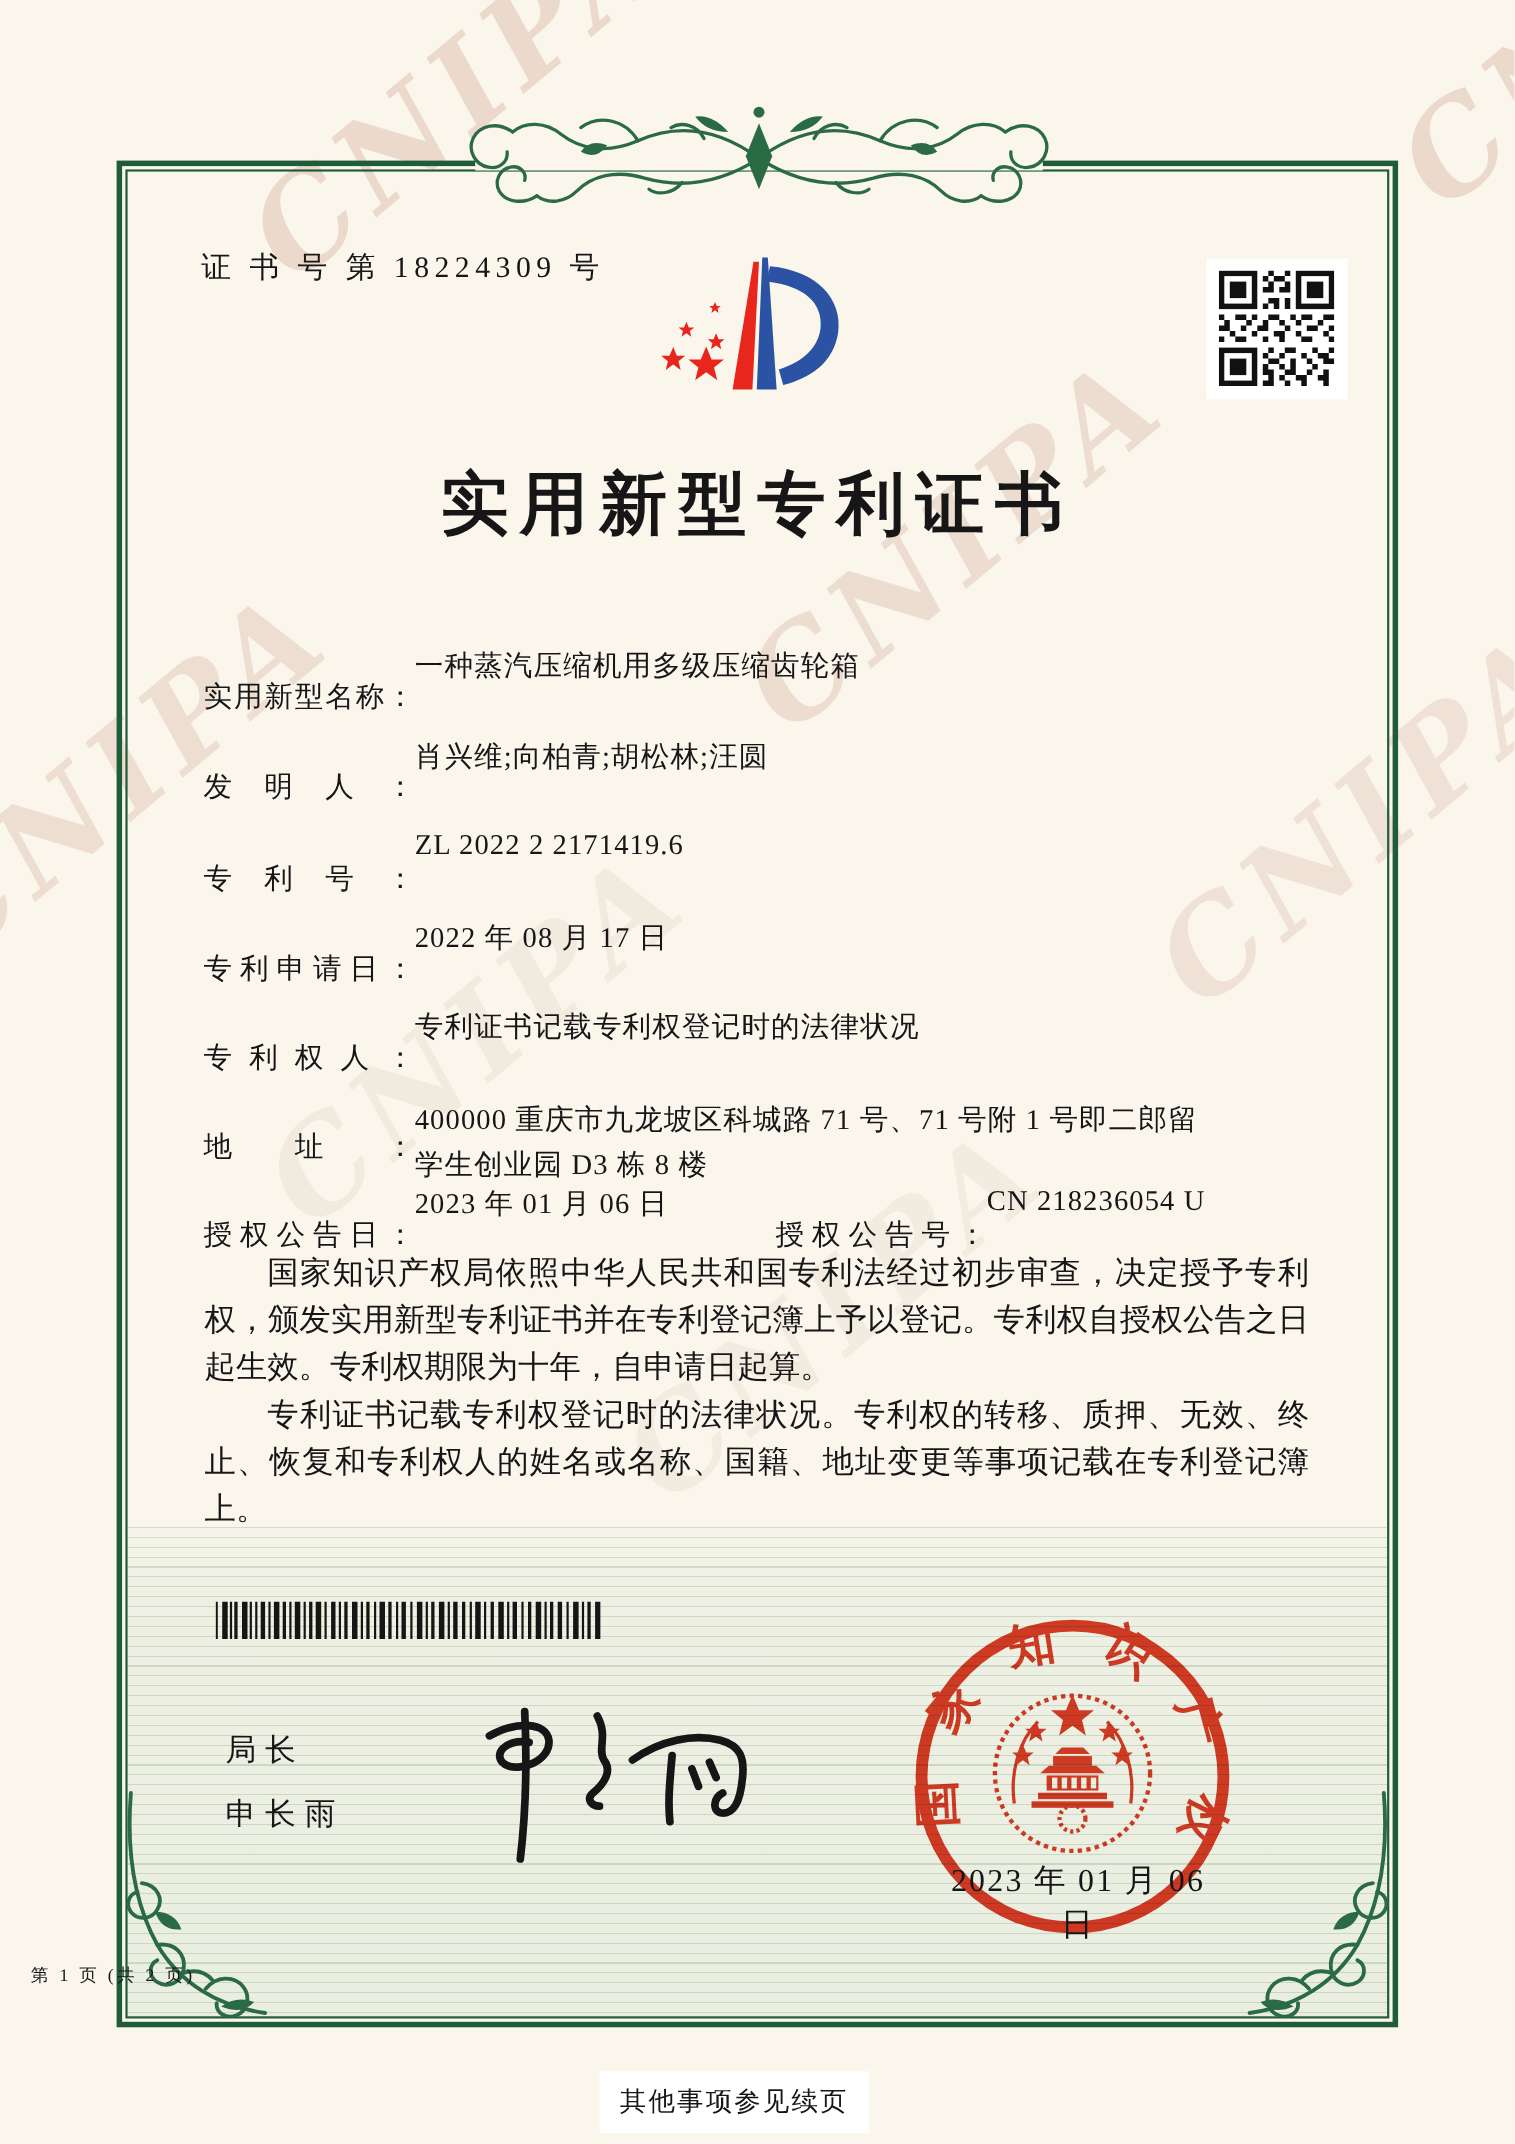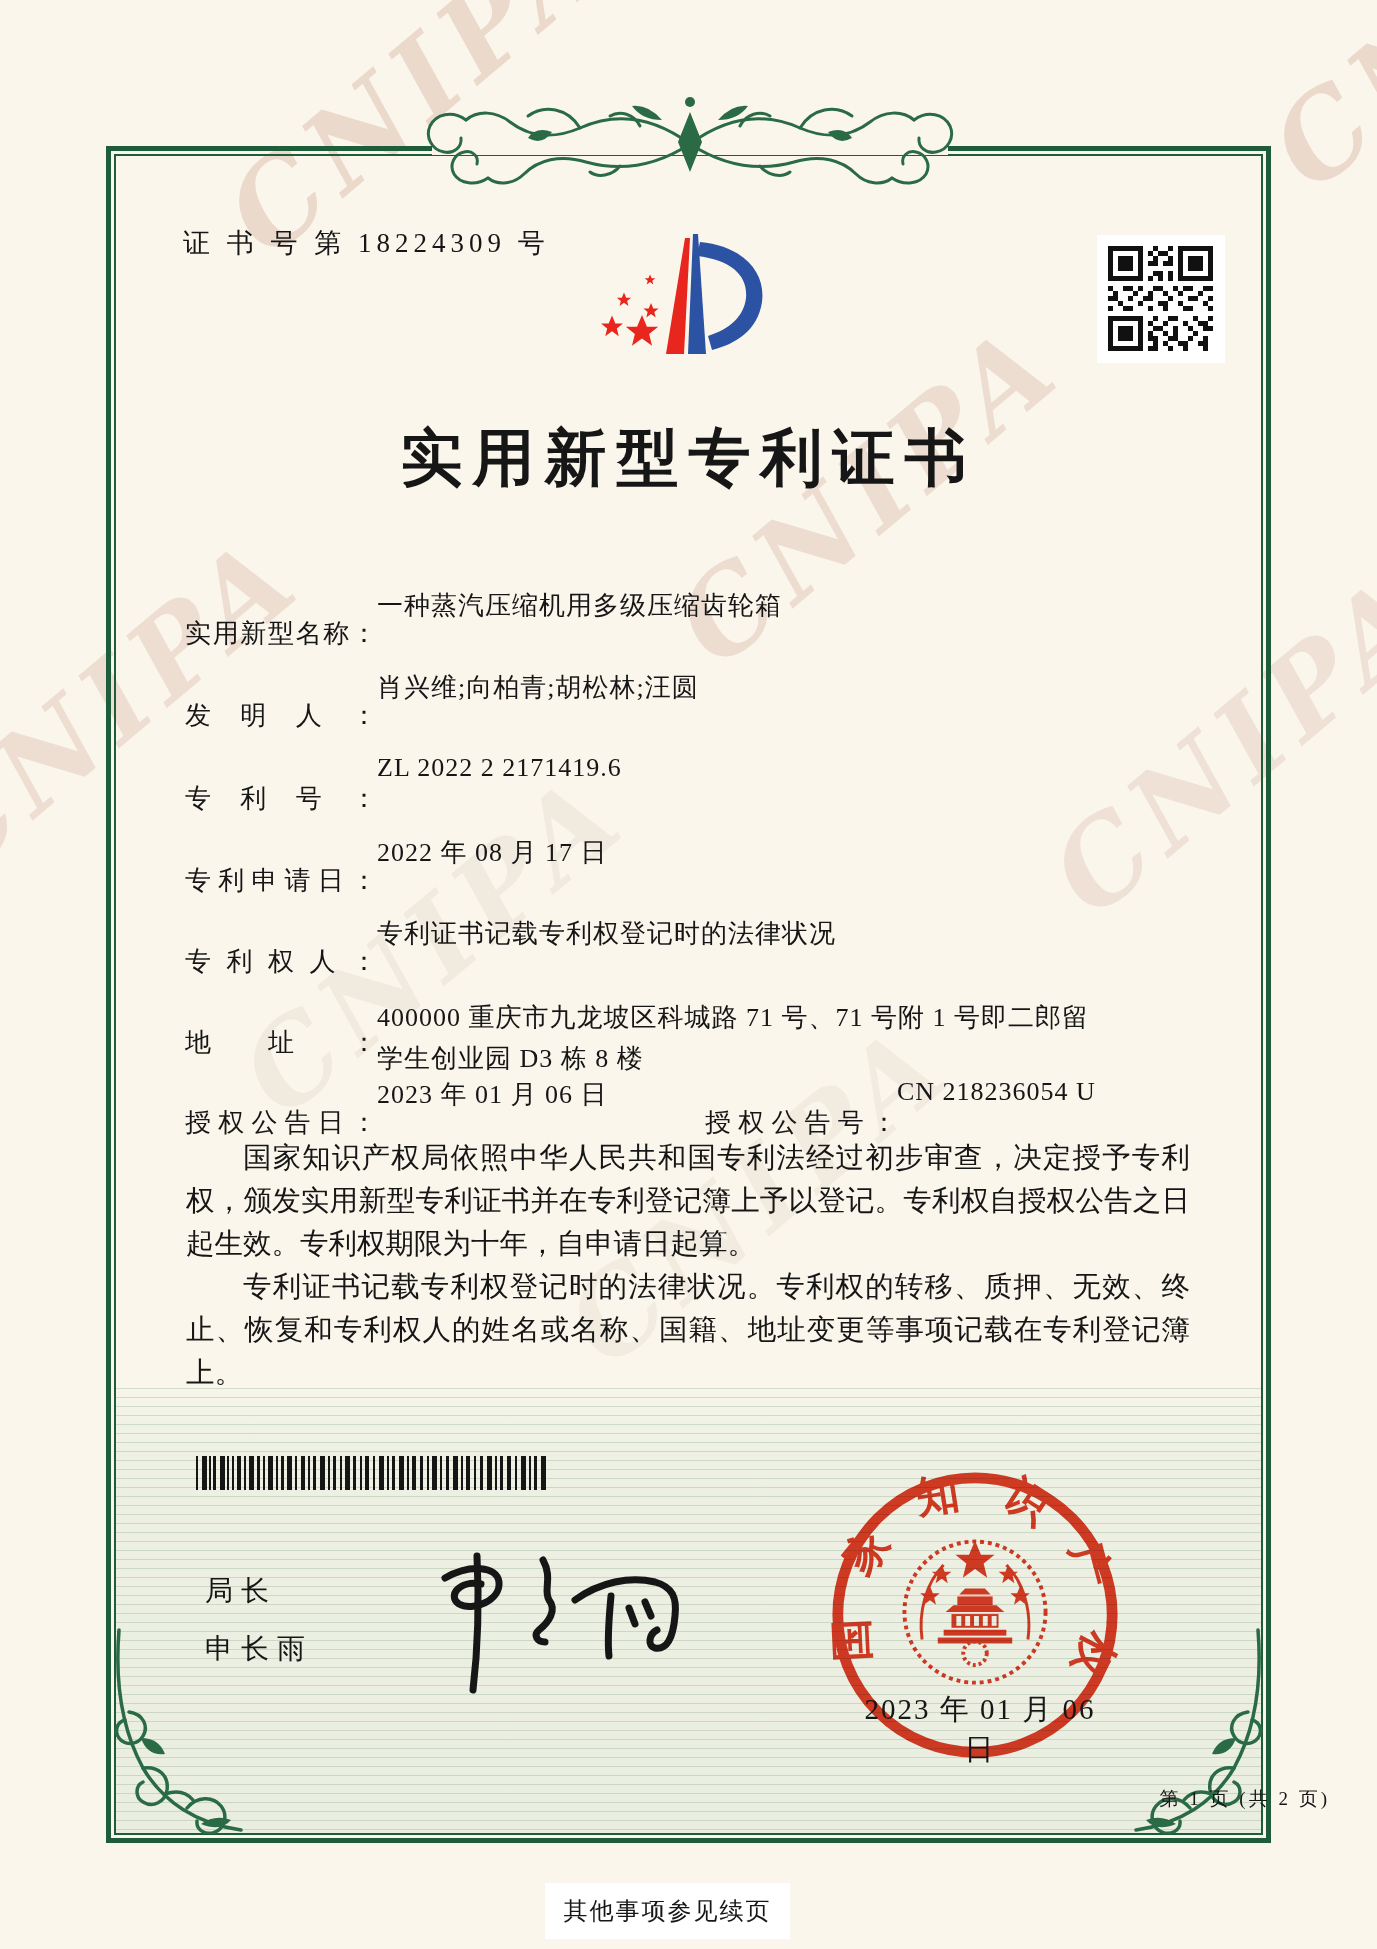--- a/index.html
+++ b/index.html
@@ -68,21 +68,21 @@
   }
   .body-text p{margin:0;text-indent:2em;}
   
   .barcode{position:absolute;left:196px;top:1456px;z-index:5;}
   .signer{position:absolute;left:205px;font-family:"Liberation Sans","DejaVu Sans",sans-serif;
     font-size:28px;letter-spacing:8px;z-index:5;}
   .signature{position:absolute;left:415px;top:1538px;z-index:6;}
   .seal{position:absolute;left:828px;top:1464px;z-index:6;mix-blend-mode:multiply;}
   .seal-date{position:absolute;left:845px;top:1690px;width:270px;text-align:center;
     font-size:29px;letter-spacing:2px;z-index:7;}
-  .page-num{position:absolute;left:0;top:1786px;width:1330px;text-align:right;font-size:19px;letter-spacing:3px;z-index:5;}
+  .page-num{position:absolute;left:0;top:1786px;width:1330px;text-align:left;font-size:16px;letter-spacing:3px;z-index:5;padding-left:28px;}
   .note-box{
     position:absolute;left:545px;top:1847px;width:245px;height:56px;
     background:#ffffff;text-align:center;line-height:56px;font-size:24px;letter-spacing:2px;z-index:5;margin-top:36px;
   }
   .corner-left{transform:scaleX(-1);}
 </style>
 </head>
 <body>
 
 <div class="page">

